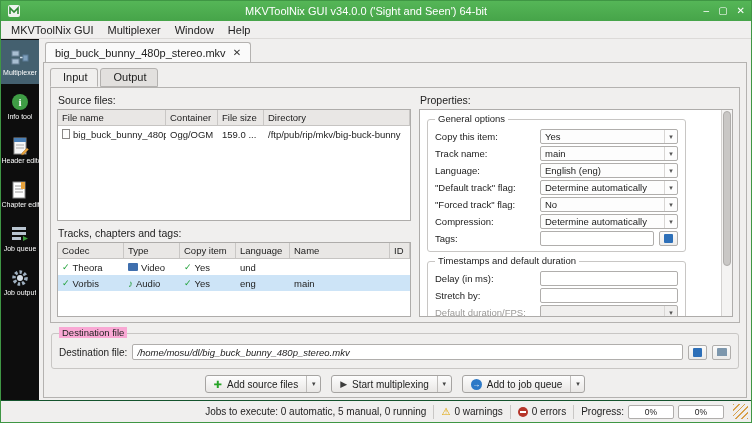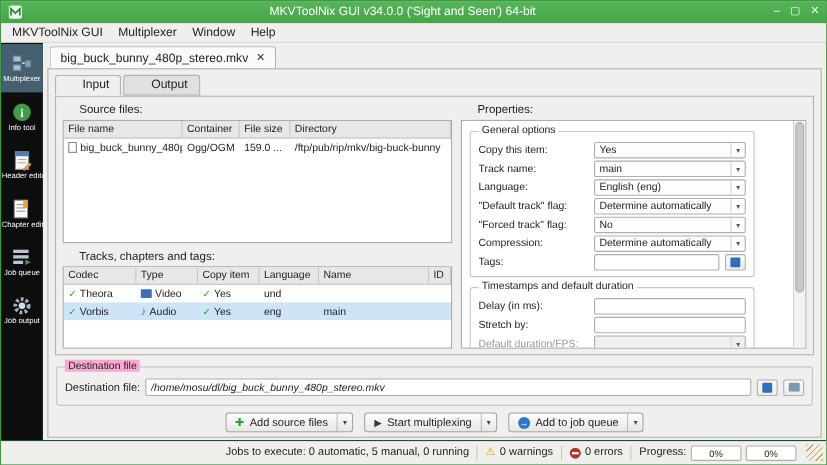--- a/index.html
+++ b/index.html
@@ -29,27 +29,27 @@
 
   
   .content { flex:1; display:flex; flex-direction:column; padding:3px 4px 2px 4px; min-width:0; }
   .filetab-row { height:20px; display:flex; padding-left:2px; flex-shrink:0; }
   .filetab { display:flex; align-items:center; gap:7px; padding:0 9px; background:#fafafa; border:1px solid #b4b2b0; border-bottom:none; border-radius:3px 3px 0 0; font-size:11px; }
   .filetab .close { font-weight:bold; font-size:10px; color:#333; }
 
   .outer-pane { flex:1; border:1px solid #b4b2b0; background:#f0efee; display:flex; flex-direction:column; padding:5px 6px 4px 6px; min-height:0; }
 
   .inner-tabbar { display:flex; height:19px; flex-shrink:0; padding-left:0; }
-  .itab { padding:2px 10px 0 24px; border:1px solid #b4b2b0; border-radius:3px 3px 0 0; margin-right:2px; background:#e2e0de; font-size:11px; height:19px; }
+  .itab { padding:2px 10px 0 12px; border:1px solid #b4b2b0; border-radius:3px 3px 0 0; margin-right:2px; background:#e2e0de; font-size:11px; height:19px; }
   .itab.selected { background:#f0efee; border-bottom:1px solid #f0efee; margin-bottom:-1px; z-index:2; }
   .inner-pane { flex:1; border:1px solid #b4b2b0; display:flex; padding:5px 6px; gap:8px; min-height:0; background:#f0efee; }
 
   .left-col { width:354px; display:flex; flex-direction:column; min-width:0; flex-shrink:0; }
   .right-col { flex:1; display:flex; flex-direction:column; min-width:0; }
-  .section-label { font-size:10.5px; margin:1px 0 3px 15px; white-space:nowrap; }
+  .section-label { font-size:10.5px; margin:1px 0 3px 1px; white-space:nowrap; }
 
   
   .table { border:1px solid #aeacaa; background:#fff; display:flex; flex-direction:column; overflow:hidden; }
   .src-table { height:112px; flex-shrink:0; }
   .trk-table { flex:1; min-height:0; }
   .thead { display:flex; background:#e9e7e5; border-bottom:1px solid #c6c4c2; flex-shrink:0; }
   .th { font-size:9.5px; padding:2px 4px; border-right:1px solid #c9c7c5; white-space:nowrap; overflow:hidden; flex-shrink:0; }
   .tr { display:flex; height:16px; align-items:center; flex-shrink:0; }
   .tr.selected { background:#cde4f7; }
   .td { font-size:9.5px; padding:0 4px; white-space:nowrap; overflow:hidden; display:flex; align-items:center; gap:3px; flex-shrink:0; }

